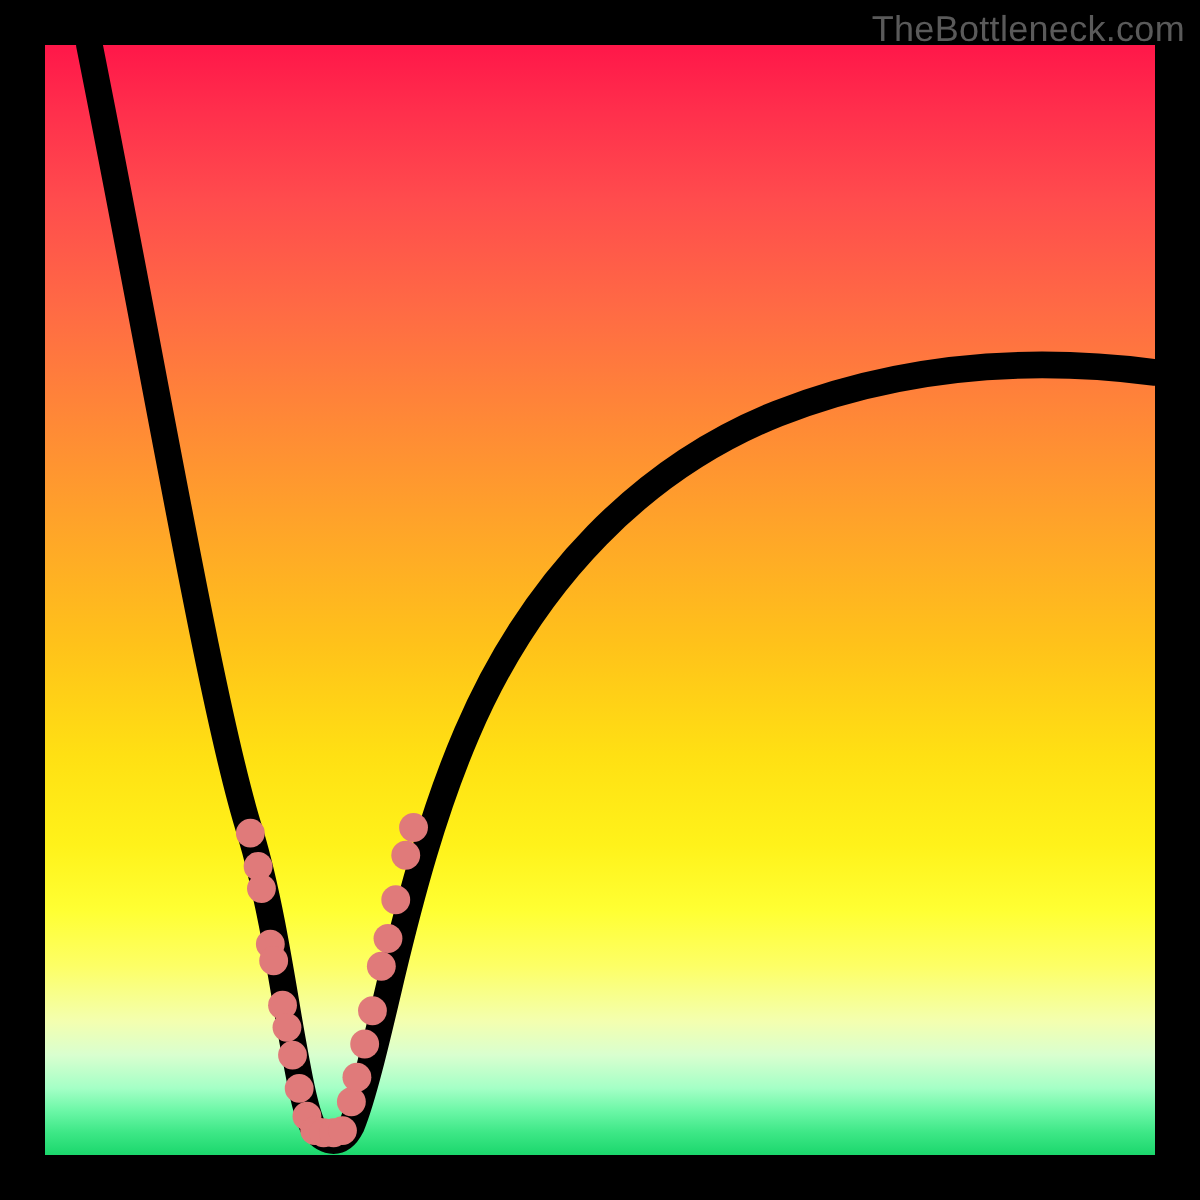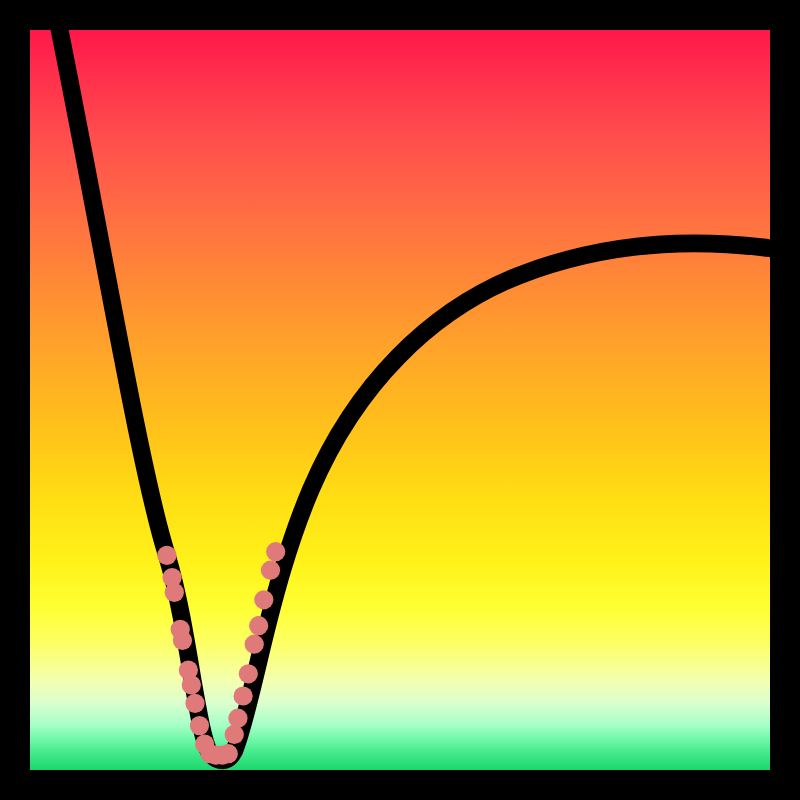--- a/index.html
+++ b/index.html
@@ -71,20 +71,21 @@
   .dot {
     fill: #e07a7a;
     stroke: none;
   }
 </style>
 </head>
 <body>
 
 <div class="stage">
 
+  <div class="watermark">TheBottleneck.com</div>
 
   <div class="plot-area">
     <svg class="curve-layer" viewBox="0 0 100 100" preserveAspectRatio="none">
 
       <path class="curve-path" d="M 4 0
                C 10 30, 15 60, 18.5 71
                C 20 76, 21 82, 22 88
                C 22.8 92.5, 23.4 96, 24.2 97.6
                C 24.8 98.4, 25.4 98.7, 26 98.7
                C 26.6 98.7, 27.1 98.4, 27.6 97.4

